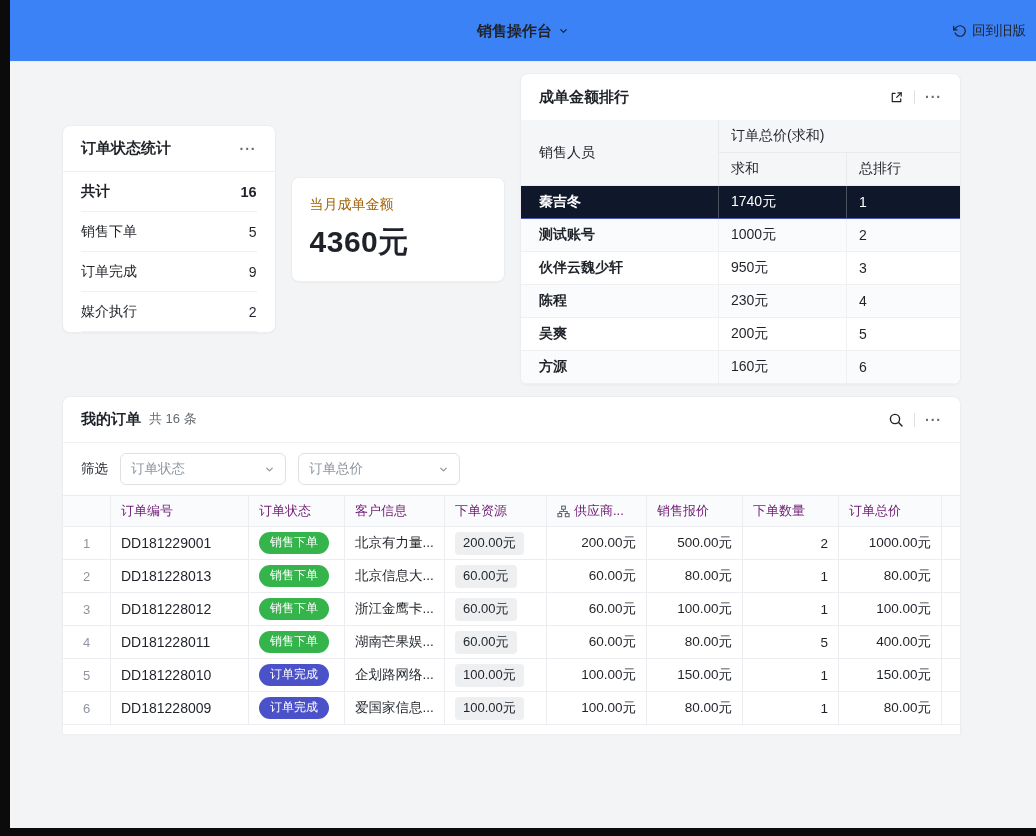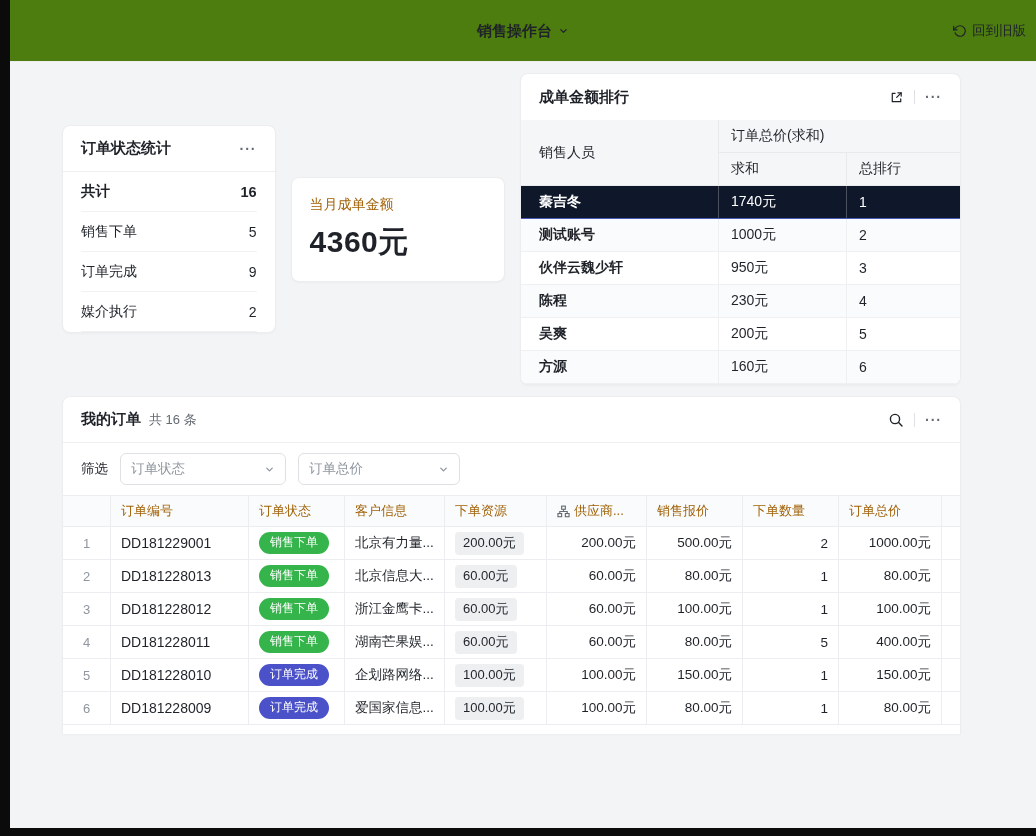--- a/index.html
+++ b/index.html
@@ -2,21 +2,21 @@
 <html><head>
 <meta charset="utf-8">
 <style>
   * { margin:0; padding:0; box-sizing:border-box; }
   html,body { width:1036px; height:836px; overflow:hidden; }
   body { background:#0b0b0b; font-family:"Liberation Sans","DejaVu Sans",sans-serif; color:#1f2329; }
 
   .app { position:absolute; left:10px; top:0; width:1026px; height:828px; background:#f3f4f5; overflow:hidden; }
 
   
-  .topbar { position:relative; height:62px; background:#4d7c0f; border-bottom:1px solid #ececee;text-align:right; }
+  .topbar { position:relative; height:62px; background:#3b82f6; border-bottom:1px solid #ececee;text-align:right; }
   .topbar-title { position:absolute; left:50%; top:50%; transform:translate(-50%,-50%);
     display:flex; align-items:center; gap:6px; font-size:15px; font-weight:600; cursor:pointer; }
   .back-btn { position:absolute; right:10px; top:50%; transform:translateY(-50%);
     display:flex; align-items:center; gap:5px; font-size:13.5px; color:#1f2329; cursor:pointer; }
 
   
   .content { margin-left:52px; width:899px; }
   .card { background:#fff; border-radius:8px; border:1px solid #ebedf0; box-shadow:0 1px 2px rgba(31,35,41,.03); overflow:hidden; }
 
   .create-card { margin-top:32px; height:62px; display:flex; align-items:center; justify-content:center;
@@ -56,34 +56,34 @@
   .rk-row { display:grid; grid-template-columns:197px 128px 117px; height:33px; border-bottom:1px solid #eef0f2; }
   .rk-row:nth-child(odd):not(.highlight) { background:#fafbfc; }
   .rk-cell { display:flex; align-items:center; padding-left:12px; border-left:1px solid #eef0f2; overflow:hidden; white-space:nowrap; }
   .rk-cell.name { padding-left:18px; border-left:none; font-weight:600; }
   .rk-row.highlight { background:#0f172a; color:#fff; border-bottom-color:#4c58b8; }
   .rk-row.highlight .rk-cell { border-left-color:rgba(255,255,255,.25); }
 
   
   .orders-card { margin-top:14px; height:338px; border-bottom:none; border-bottom-left-radius:0; border-bottom-right-radius:0; }
   .orders-head { height:46px; padding:0 18px; display:flex; align-items:center; justify-content:space-between; border-bottom:1px solid #eef0f1; }
-  .orders-title-wrap { display:flex; align-items:flex-end; gap:8px; }
+  .orders-title-wrap { display:flex; align-items:flex-start; gap:8px; }
   .orders-count { font-size:13px; color:#646a73; font-weight:400; }
 
   .filter-row { height:52px; display:flex; align-items:center; padding:0 18px; gap:12px; }
   .filter-label { font-size:13.5px; }
   .select { height:32px; border:1px solid #dee0e3; border-radius:6px; background:#fff;
     display:flex; align-items:center; justify-content:space-between; padding:0 10px; cursor:pointer; }
   .select-status { width:166px; }
   .select-total { width:162px; }
   .select .ph { font-size:13.5px; color:#8f959e; }
 
   .od-grid { display:grid; grid-template-columns:48px 138px 96px 100px 102px 100px 96px 96px 103px 20px; }
   .od-header { background:#fafbfc; border-top:1px solid #ebedf0; height:32px; }
-  .od-th { display:flex; align-items:center; padding:0 10px; font-size:13px; color:#a16207;
+  .od-th { display:flex; align-items:center; padding:0 10px; font-size:13px; color:#701a75;
     border-right:1px solid #ebedf0; border-bottom:1px solid #ebedf0; overflow:hidden; white-space:nowrap; gap:4px; }
   .od-th.filler, .od-cell.filler { border-right:none; }
   .od-row { height:33px; cursor:pointer; }
   .od-cell { display:flex; align-items:center; padding:0 10px; font-size:13.5px;
     border-right:1px solid #ebedf0; border-bottom:1px solid #ebedf0; overflow:hidden; white-space:nowrap; }
   .od-cell.idx { justify-content:center; color:#8f959e; font-size:13px; padding:0 4px; }
   .od-cell.num { justify-content:flex-end; }
   .od-cell.no { font-size:14px; }
 
   .pill { display:inline-block; padding:3px 11px; border-radius:999px; font-size:12px; color:#fff; line-height:1.3; }

